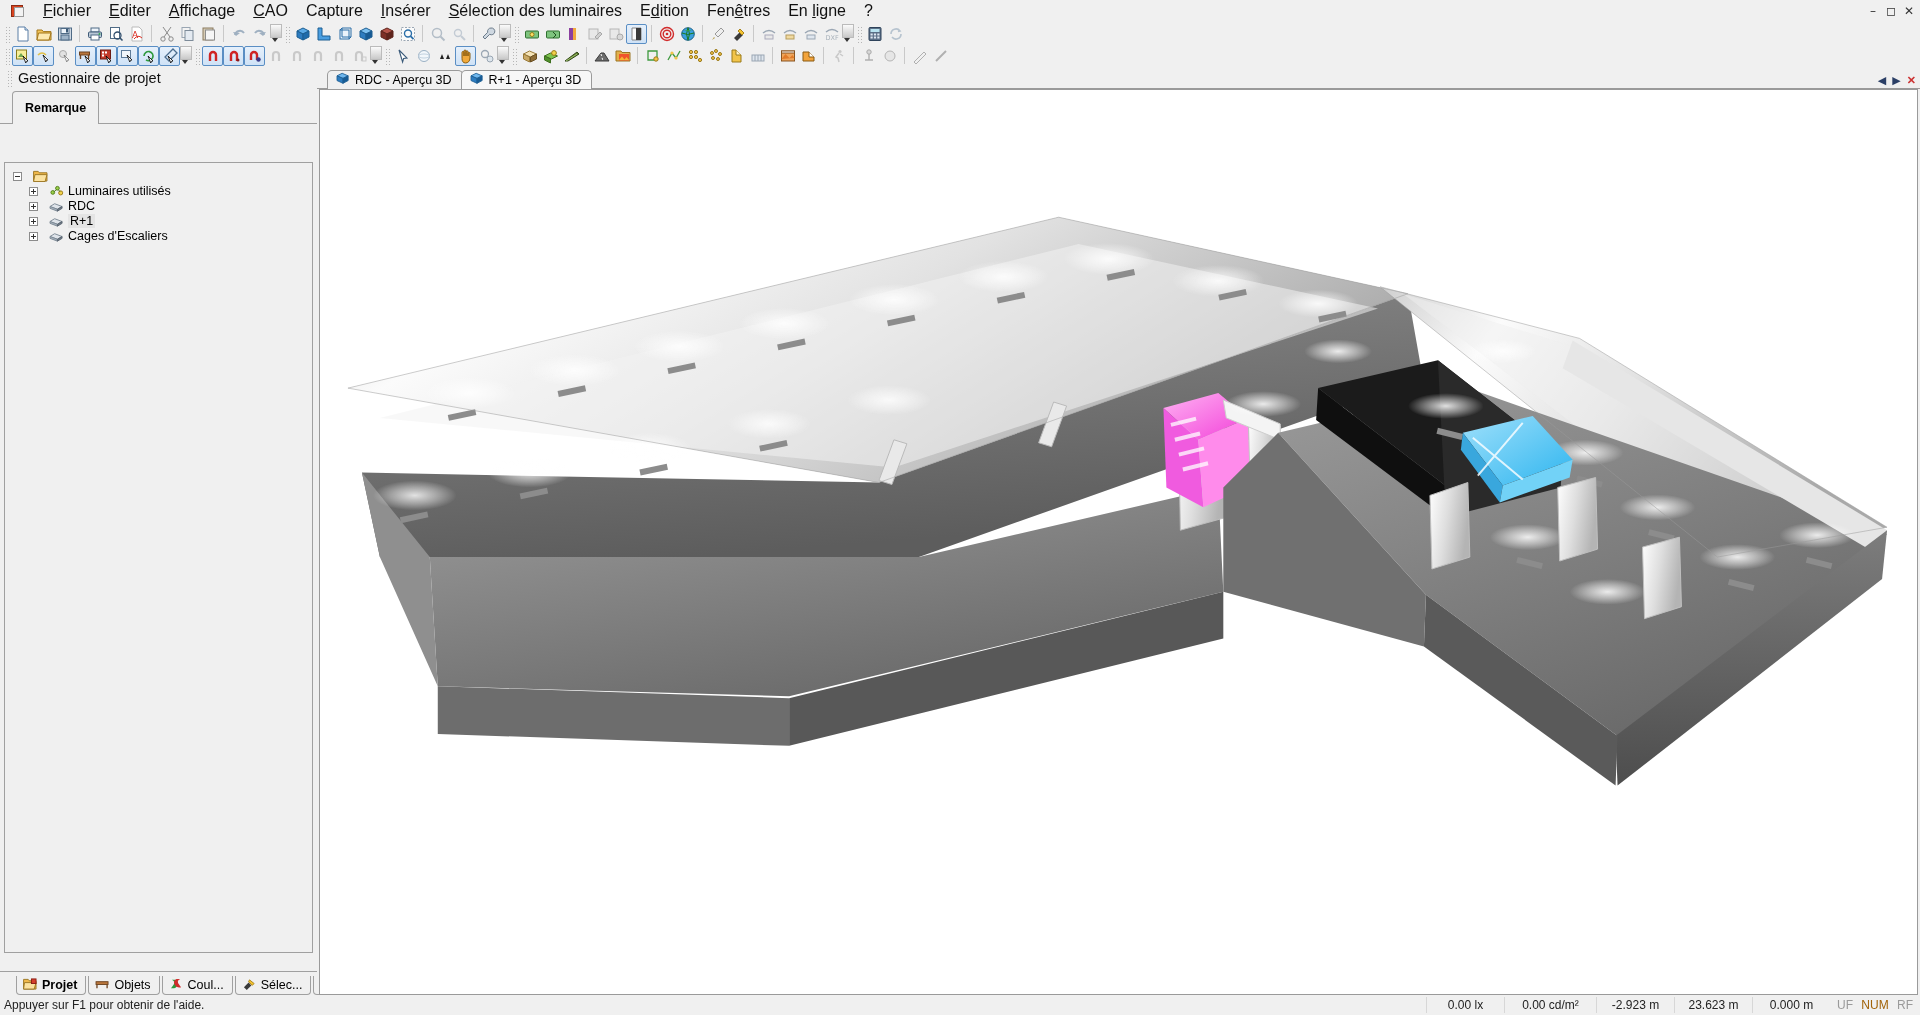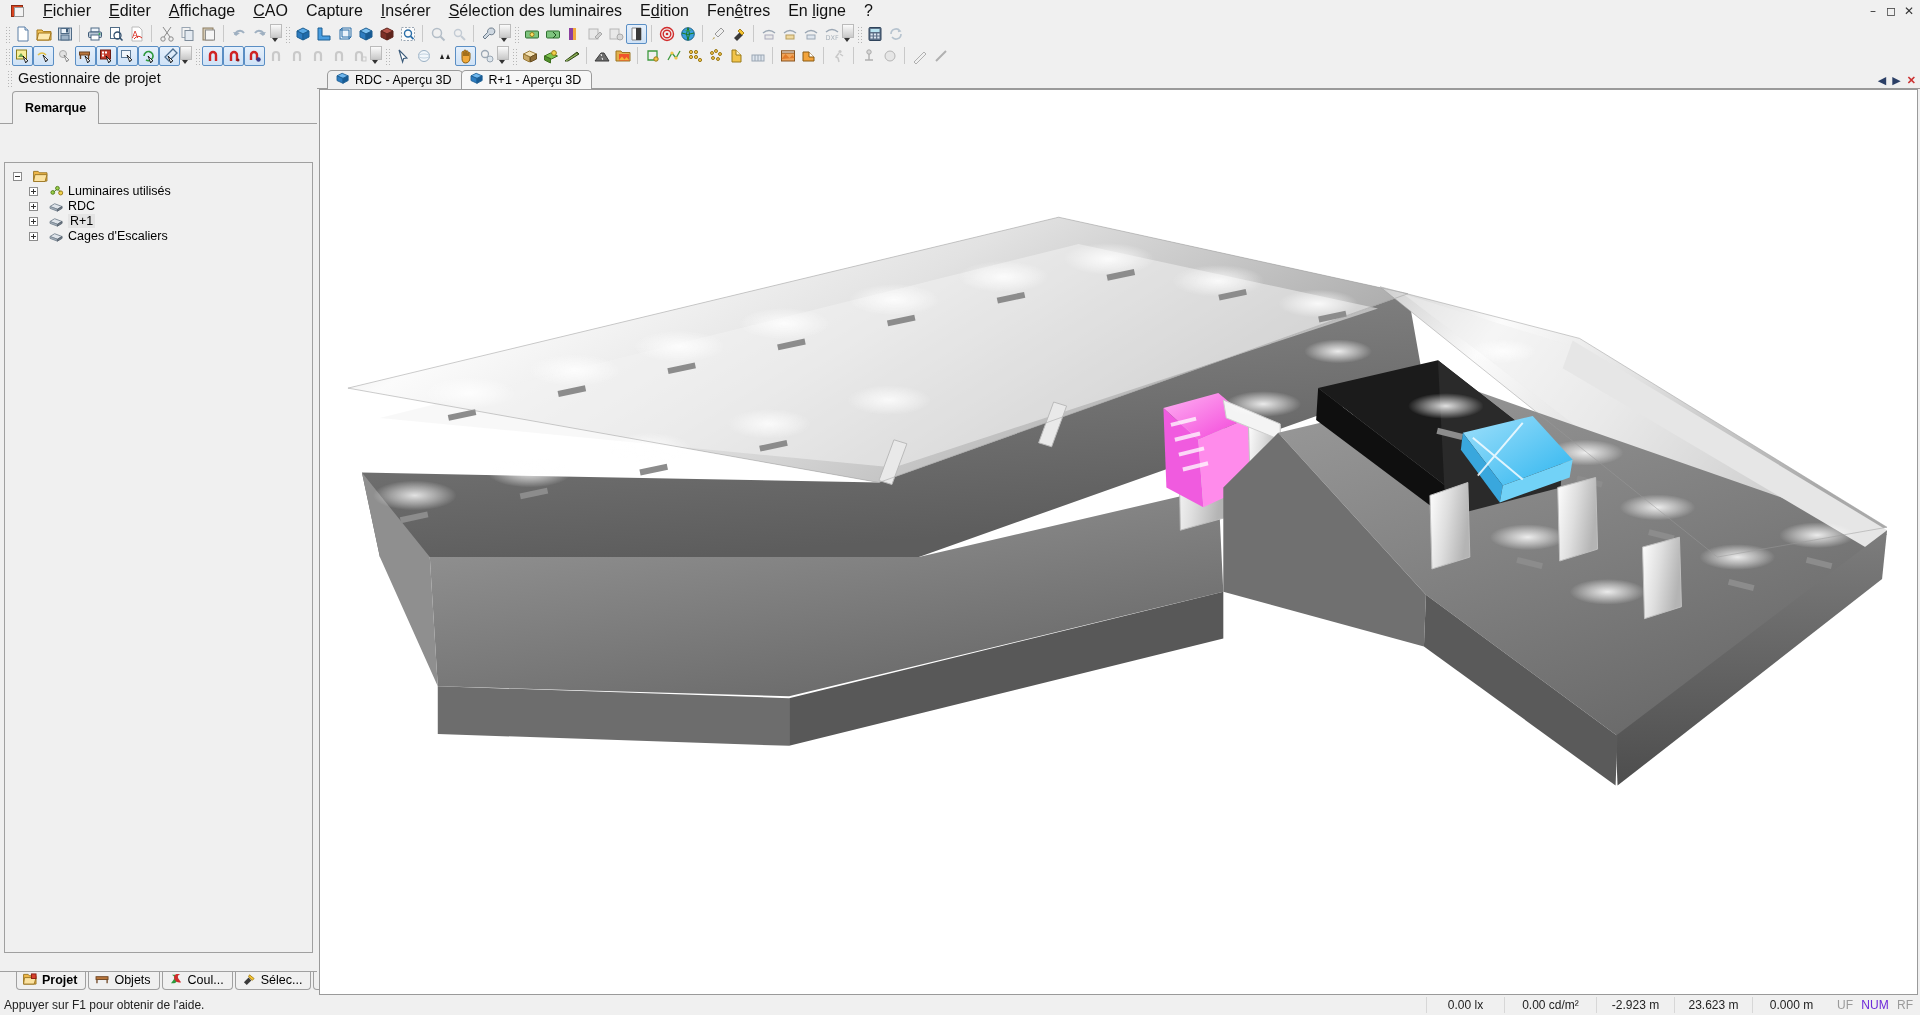--- a/index.html
+++ b/index.html
@@ -86,21 +86,21 @@
   .trow.indent { padding-left: 16px; }
   .expander { width: 9px; height:9px; border:1px solid #8c8c8c; background:#fff; position:relative; flex:none; margin-right:2px;}
   .expander:before { content:""; position:absolute; left:1px; top:3px; width:5px; height:1px; background:#333;}
   .expander.plus:after { content:""; position:absolute; left:3px; top:1px; width:1px; height:5px; background:#333;}
   .dots { width: 7px; height:1px; flex:none;
           background-image: radial-gradient(#999 0.5px, transparent 0.6px);
           background-size: 2px 2px; }
   .tlabel { margin-left: 4px; }
   .tlabel.selected { background:#e4e4e4; padding: 0 2px; }
 
-  .bottomtabs { height: 24px; display:flex; align-items:flex-start; padding-left: 16px; position:relative; }
+  .bottomtabs { height: 24px; display:flex; align-items:flex-end; padding-left: 16px; position:relative; }
   .bottomtabs:before { content:""; position:absolute; left:0; right:0; top:0; height:1px; background:#a0a0a0; }
   .btab {
     height: 19px; padding: 0 8px 0 6px; display:flex; align-items:center; gap:4px;
     border:1px solid #a0a0a0; border-top:none; background:#f0f0f0; font-size:12.5px;
     border-radius: 0 0 4px 4px; margin-right: 2px;
   }
   .btab.active { font-weight: bold; }
 
   
   .docarea { flex: 1 1 auto; display:flex; flex-direction:column; min-width:0; background: #f0f0f0; }
@@ -119,21 +119,21 @@
 
   .canvaswrap { flex:1 1 auto; margin: 0 2px 0 2px; border: 1px solid #9a9a9a; background: #ffffff; position:relative; overflow:hidden; }
   .canvaswrap svg { display:block; width:100%; height:100%; }
 
   
   .statusbar { height: 20px; flex:none; display:flex; align-items:center; background:#f0f0f0; font-size:12px; color:#222; }
   .statusbar .hint { padding-left: 4px; flex:1 1 auto; }
   .statusbar .cell { width: 78px; text-align:center; border-left:1px solid #d7d7d7; height:16px; line-height:16px;}
   .statusbar .cell.w { width: 92px; }
   .statusbar .flag { width: 30px; text-align:center; color:#9a9a9a; }
-  .statusbar .flag.on { color:#6d28d9; }
+  .statusbar .flag.on { color:#a16207; }
 </style>
 </head>
 <body>
 
 <div id="app">
 
   <div class="menubar">
     <div class="app-logo">
       <div class="lsq"></div>
         <div class="lsq2"></div>

